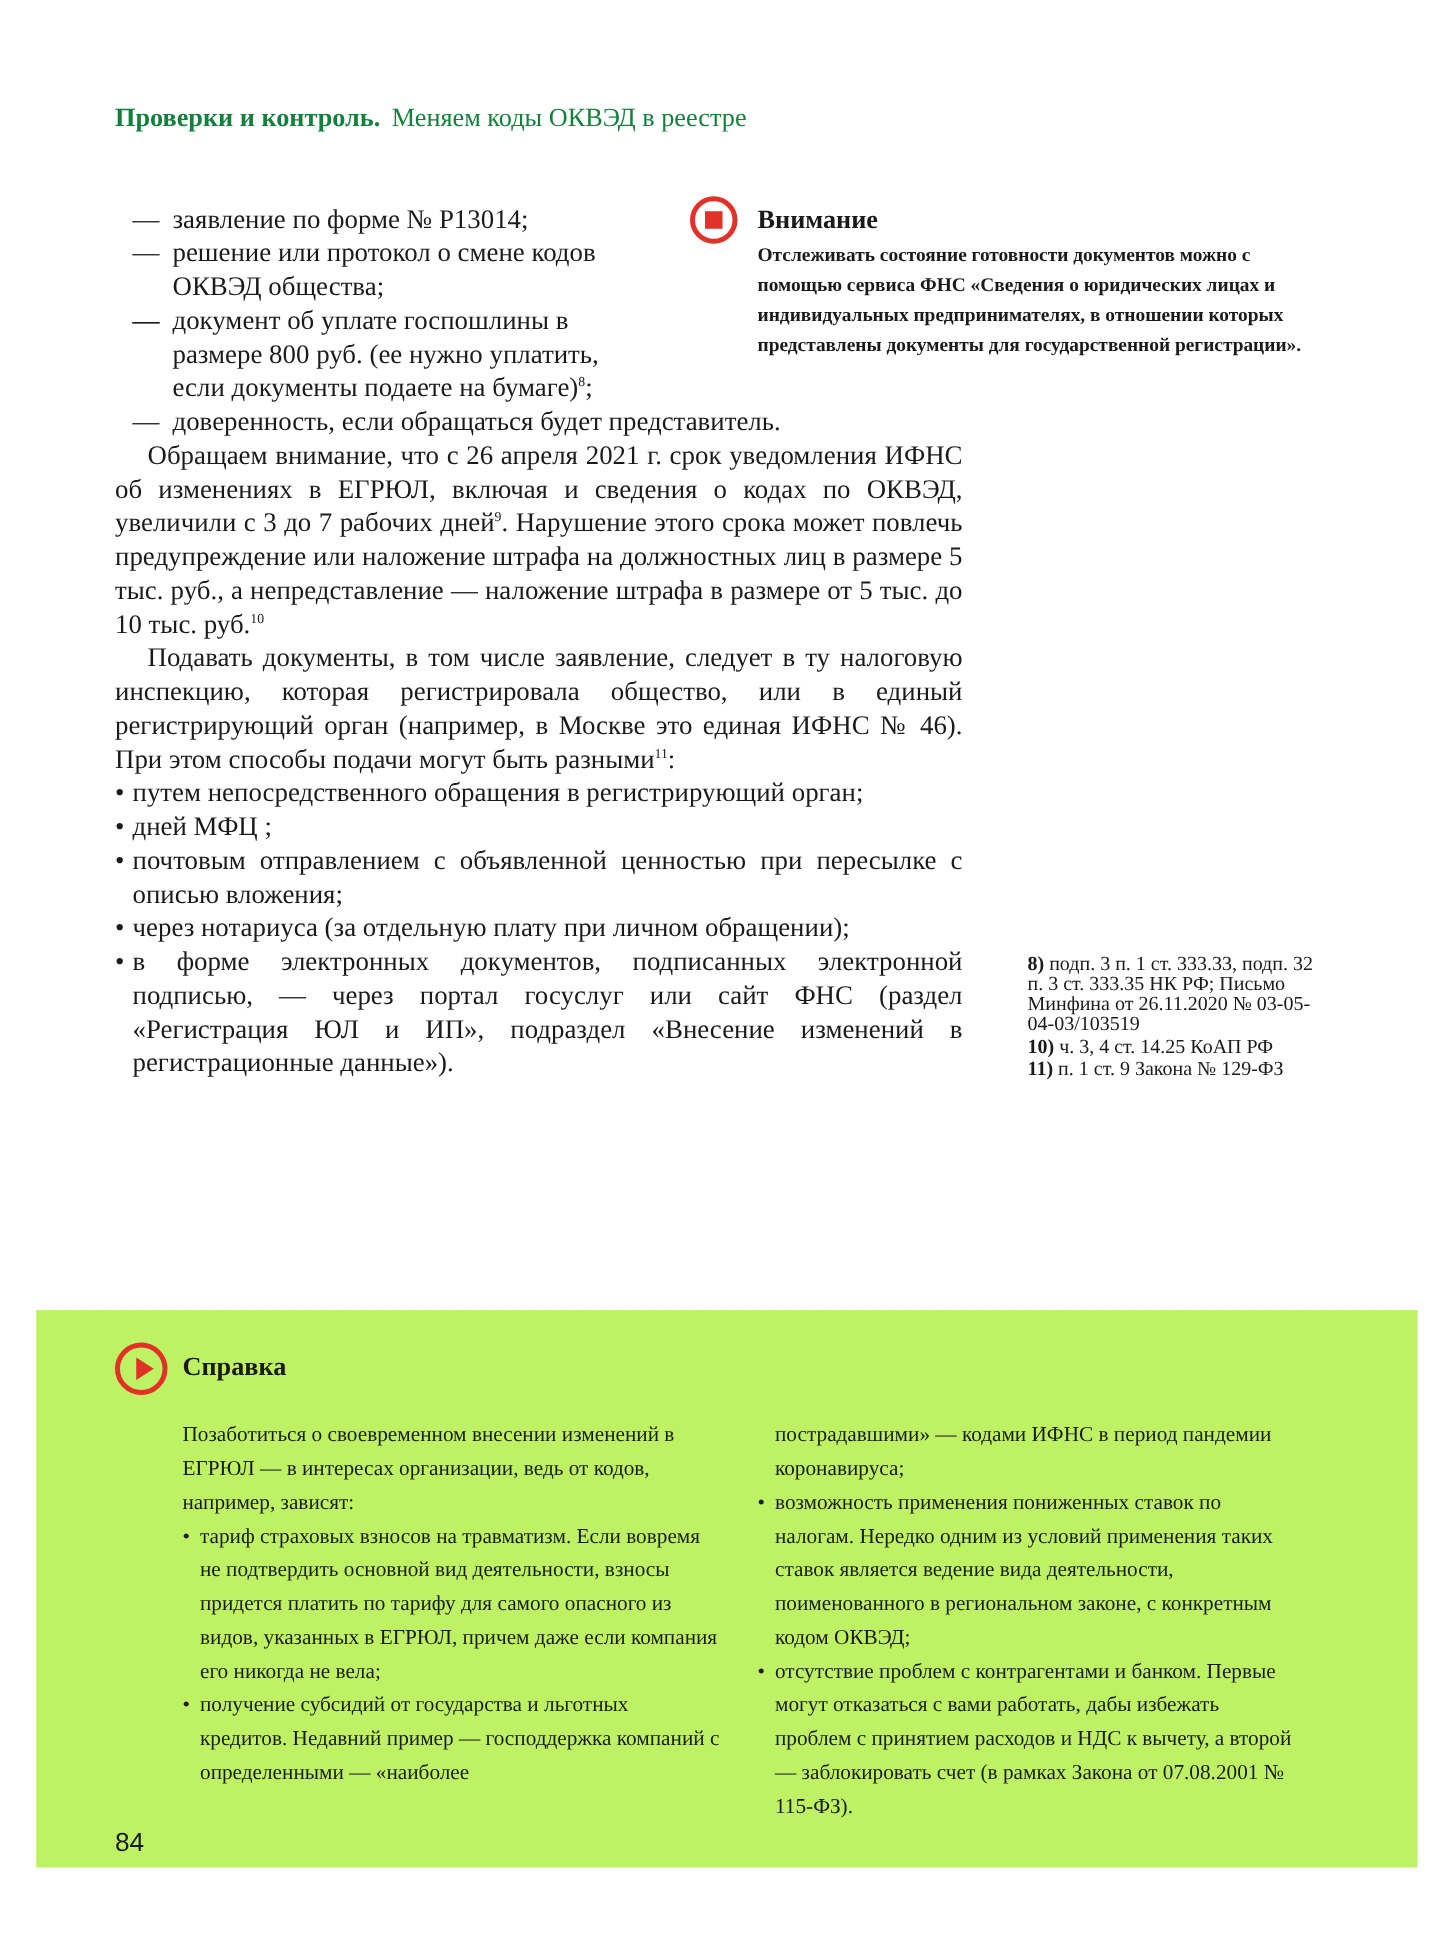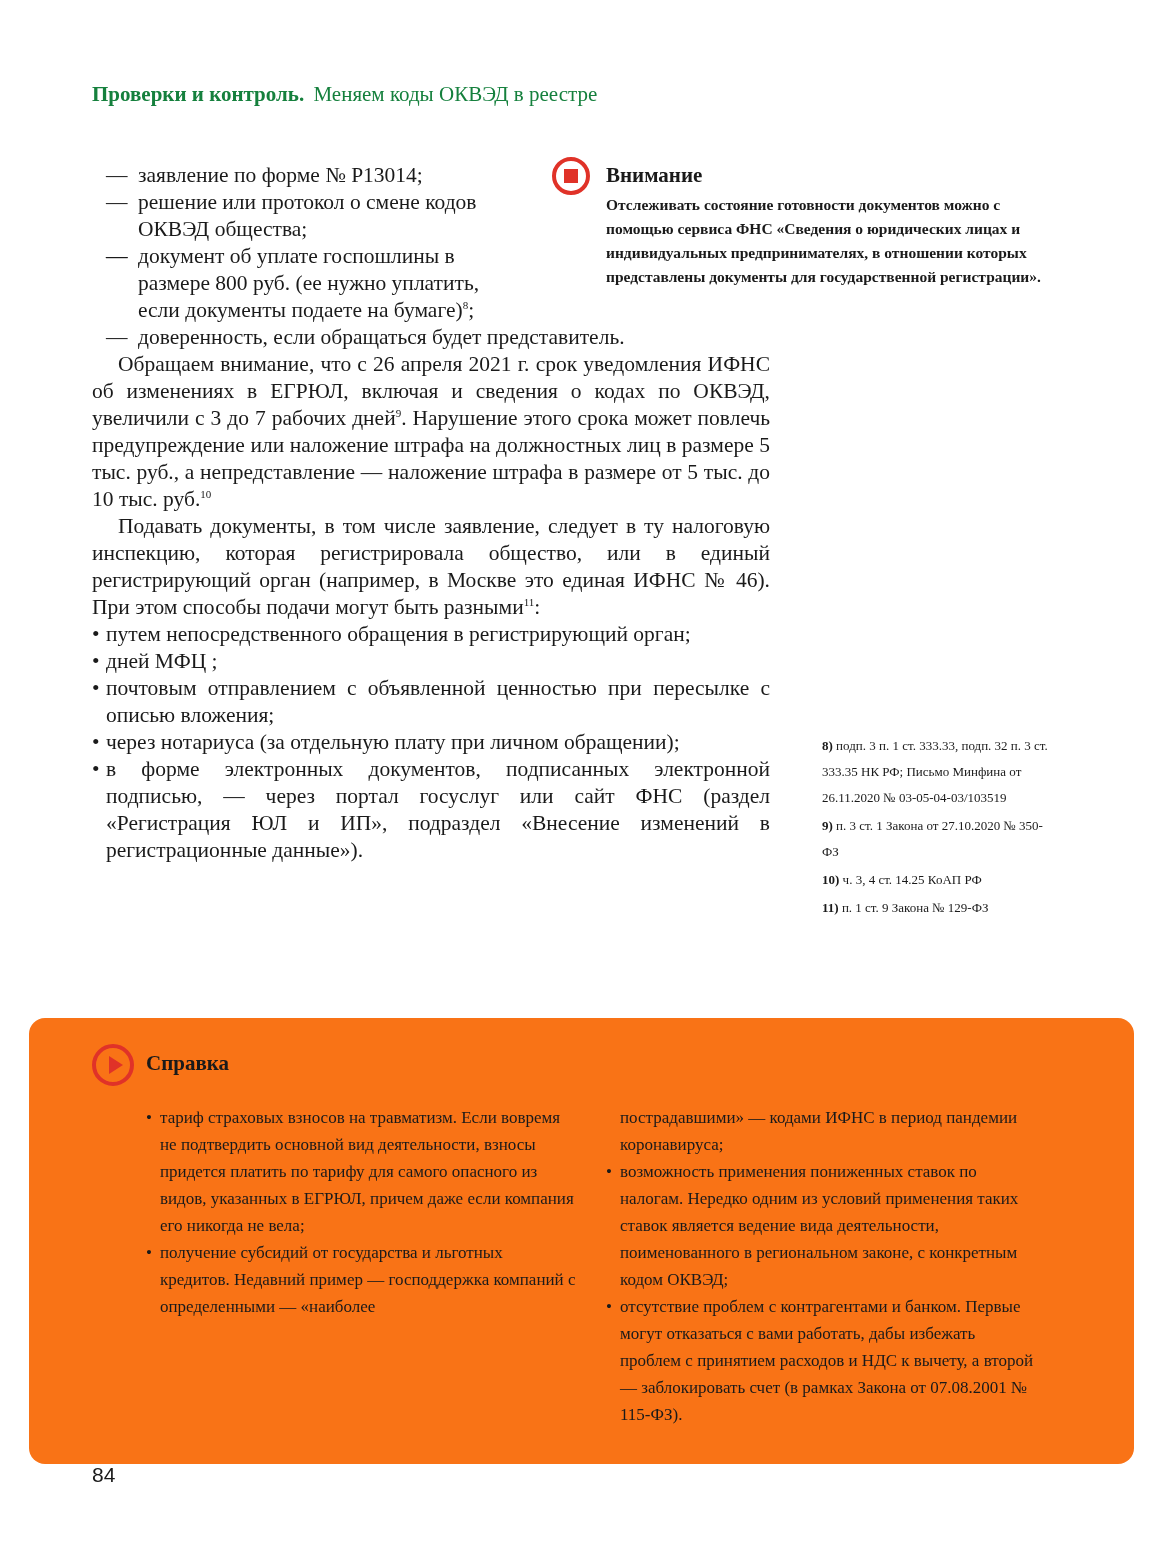--- a/index.html
+++ b/index.html
@@ -21,25 +21,25 @@
   sup { font-size: 11px; line-height: 0; vertical-align: 8px; }
 
   .attention { position: absolute; left: 552px; top: 157px; width: 500px; }
   .attention .icon { position: absolute; left: 0; top: 0; width: 30px; height: 30px;
                      border: 4px solid #e03228; border-radius: 50%; }
   .attention .icon .square { position: absolute; left: 8px; top: 8px; width: 14px; height: 14px; background: #e03228; }
   .attention .head { position: absolute; left: 54px; top: 6px; font-weight: bold; font-size: 21px; white-space: nowrap; }
   .attention .body { position: absolute; left: 54px; top: 36px; width: 440px; font-weight: bold;
                      font-size: 15.5px; line-height: 24px; }
 
-  .footnotes { position: absolute; left: 822px; top: 733px; width: 230px; font-size: 13px; line-height: 26px; }
+  .footnotes { position: absolute; left: 822px; top: 764px; width: 230px; font-size: 16px; line-height: 16px; }
   .footnotes .fn { margin-bottom: 2px; }
   .footnotes .num { font-weight: bold; }
 
-  .infobox { position: absolute; left: 29px; top: 1018px; width: 1105px; height: 446px; background: #f97316; border-radius: 16px; }
+  .infobox { position: absolute; left: 29px; top: 1048px; width: 1105px; height: 446px; background: #bef264; }
   .infobox .scallop { position: absolute; left: 0; top: -4px; width: 100%; height: 8px;
       background: radial-gradient(circle at 6px 0px, #ffffff 4px, transparent 4.5px) repeat-x;
       background-size: 12px 8px; }
   .infobox .icon { position: absolute; left: 63px; top: 26px; width: 34px; height: 34px;
                    border: 4px solid #e03228; border-radius: 50%; }
   .infobox .icon .tri { position: absolute; left: 13px; top: 8px; width: 0; height: 0;
       border-left: 14px solid #e03228; border-top: 9px solid transparent; border-bottom: 9px solid transparent; }
   .infobox .head { position: absolute; left: 117px; top: 33px; font-weight: bold; font-size: 21px; }
   .infobox .col { position: absolute; top: 86px; width: 430px; font-size: 17px; line-height: 27px; }
   .infobox .col.left { left: 117px; }
@@ -85,33 +85,33 @@
 <div class="attention">
   <div class="icon">
       <div class="square"></div>
     </div>
   <div class="head">Внимание</div>
   <div class="body">Отслеживать состояние готовности документов можно с помощью сервиса ФНС «Сведения о юридических лицах и индивидуальных предпринимателях, в отношении которых представлены документы для государственной регистрации».</div>
 </div>
 
 <div class="footnotes">
   <div class="fn"><span class="num">8)</span> <span>подп. 3 п. 1 ст. 333.33, подп. 32 п. 3 ст. 333.35 НК РФ; Письмо Минфина от 26.11.2020 № 03-05-04-03/103519</span></div>
-  <div class="fn"><span class="num">9)</span> <span>п. 3 ст. 1 Закона от 27.10.2020 № 350-ФЗ</span></div>
   <div class="fn"><span class="num">10)</span> <span>ч. 3, 4 ст. 14.25 КоАП РФ</span></div>
   <div class="fn"><span class="num">11)</span> <span>п. 1 ст. 9 Закона № 129-ФЗ</span></div>
 </div>
 
 <div class="infobox">
   <div class="scallop"></div>
   <div class="icon">
       <div class="tri"></div>
     </div>
   <div class="head">Справка</div>
 
   <div class="col left">
+    <p>Позаботиться о своевременном внесении изменений в ЕГРЮЛ — в интересах организации, ведь от кодов, например, зависят:</p>
     <ul class="blist">
       <li><span class="mark">•</span><span>тариф страховых взносов на травматизм. Если вовремя не подтвердить основной вид деятельности, взносы придется платить по тарифу для самого опасного из видов, указанных в ЕГРЮЛ, причем даже если компания его никогда не вела;</span></li>
       <li><span class="mark">•</span><span>получение субсидий от государства и льготных кредитов. Недавний пример — господдержка компаний с определенными — «наиболее</span></li>
     </ul>
   </div>
 
   <div class="col right">
     <p class="cont">пострадавшими» — кодами ИФНС в период пандемии коронавируса;</p>
     <ul class="blist">
       <li><span class="mark">•</span><span>возможность применения пониженных ставок по налогам. Нередко одним из условий применения таких ставок является ведение вида деятельности, поименованного в региональном законе, с конкретным кодом ОКВЭД;</span></li>

